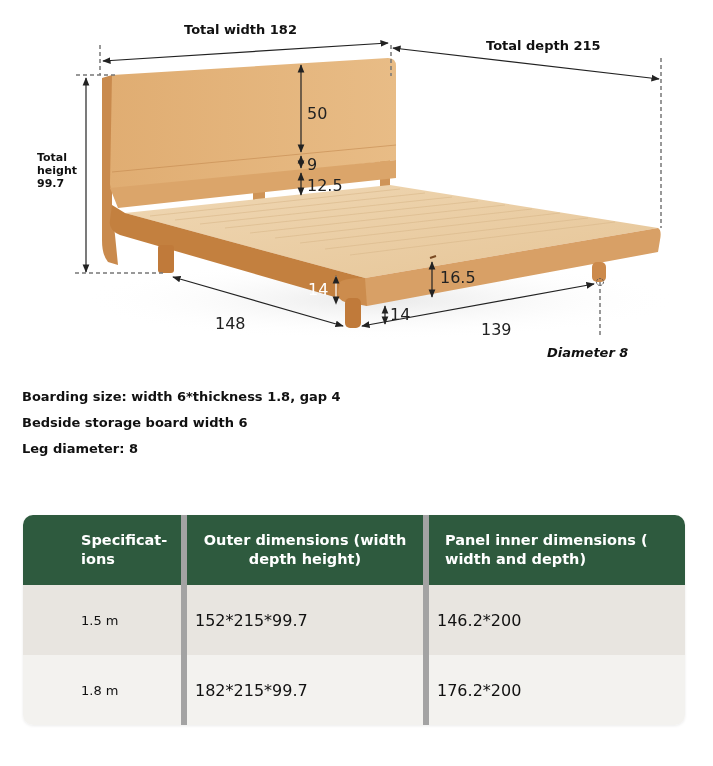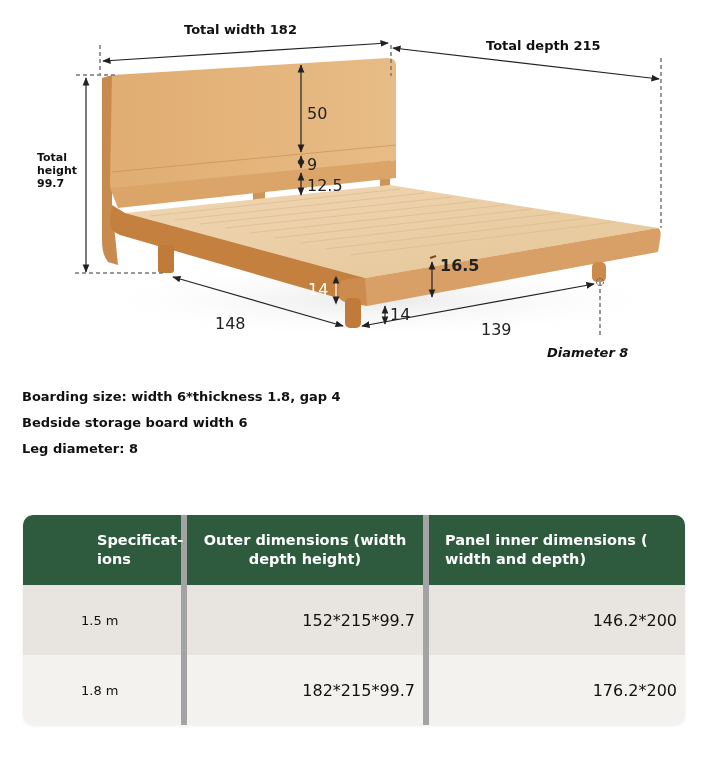--- a/index.html
+++ b/index.html
@@ -11,25 +11,25 @@
   #diagram { position: absolute; left: 0; top: 0; width: 586px; height: 375px; }
   .notes { position: absolute; left: 22px; top: 384px; }
   .note { font-weight: bold; font-size: 13px; line-height: 26px; color: #111; }
   .table-wrap { position: absolute; left: 23px; top: 515px; width: 662px; height: 210px; border-radius: 10px; overflow: hidden; box-shadow: 0 1px 3px rgba(0,0,0,0.08); }
   table { border-collapse: collapse; width: 100%; height: 100%; table-layout: fixed; }
   th { background: #2e5a3e; color: #fff; font-weight: bold; font-size: 14.5px; line-height: 19px; height: 70px; padding: 0 8px; }
   td { font-weight: normal; height: 70px; padding: 0 8px; }
   tr.r0 td { background: #e8e5e0; }
   tr.r1 td { background: #f3f2ef; }
   th + th, td + td { border-left: 6px solid #a3a3a3; }
-  th.c0 { text-align: left; padding-left: 74px; }
+  th.c0 { text-align: left; padding-left: 58px; }
   td.c0 { text-align: left; padding-left: 58px; font-size: 13px; }
   th.c1 { text-align: center; }
   th.c2 { text-align: left; padding-left: 16px; }
-  td.c1, td.c2 { text-align: right; font-size: 16px; }
+  td.c1, td.c2 { text-align: left; font-size: 16px; }
 </style>
 </head>
 <body>
 
 <div id="diagram">
   <svg width="713" height="375" viewBox="0 0 713 375">
     <defs>
       <marker id="ah" viewBox="0 0 10 10" refX="9" refY="5" markerWidth="7" markerHeight="7" orient="auto-start-reverse">
         <path d="M0,1 L10,5 L0,9 z" fill="#222"></path>
       </marker>
@@ -113,21 +113,21 @@
   <div class="abs lbl-bold" style="left:486px; top:38px;">Total depth 215</div>
   <div class="abs" style="left:37px; top:151px; font-weight:bold; font-size:11px; line-height:13px;">
     <div>Total</div>
     <div>height</div>
     <div>99.7</div>
   </div>
   <div class="abs lbl-num" style="left:307px; top:104px;">50</div>
   <div class="abs lbl-num" style="left:307px; top:155px;">9</div>
   <div class="abs lbl-num" style="left:307px; top:176px;">12.5</div>
   <div class="abs lbl-num-w" style="left:308px; top:280px;">14</div>
-  <div class="abs lbl-num" style="left:440px; top:256px;font-weight:bold;">16.5</div>
+  <div class="abs lbl-num" style="left:440px; top:268px;">16.5</div>
   <div class="abs lbl-num" style="left:390px; top:305px;">14</div>
   <div class="abs lbl-num" style="left:215px; top:314px;">148</div>
   <div class="abs lbl-num" style="left:481px; top:320px;">139</div>
   <div class="abs lbl-bold" style="left:547px; top:345px;font-style:italic;">Diameter 8</div>
 </div>
 
 <div class="notes">
   <div class="note">Boarding size: width 6*thickness 1.8, gap 4</div>
   <div class="note">Bedside storage board width 6</div>
   <div class="note">Leg diameter: 8</div>

